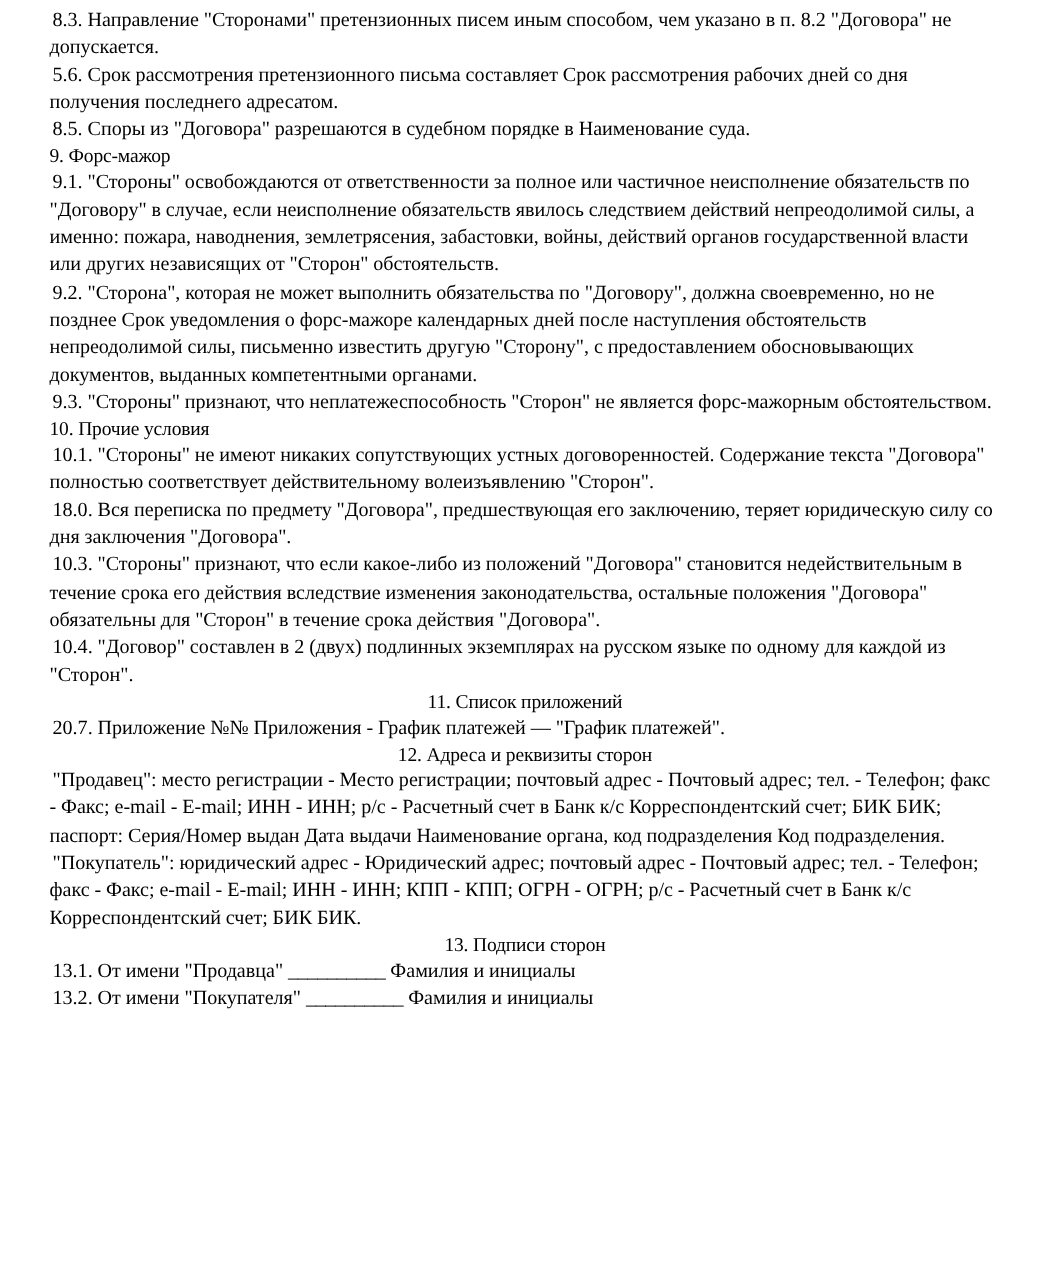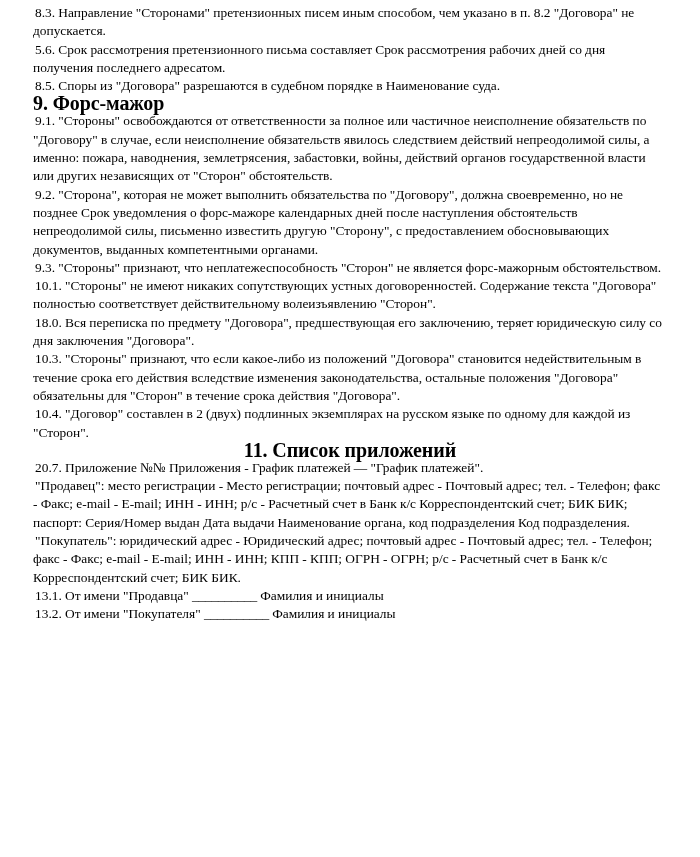--- a/index.html
+++ b/index.html
@@ -19,22 +19,22 @@
   .page {
     box-sizing: border-box;
     width: 700px;
     padding: 4px 33px 0 33px;
   }
   .doc-body {
     width: 634px;
   }
   h2.section-heading {
     font-family: "Liberation Serif", "DejaVu Serif", serif;
-    font-weight: bold;
-    font-size: 20px;
+    font-weight: normal;
+    font-size: 13px;
     line-height: 17px;
     margin: 0;
     padding: 0;
     letter-spacing: -0.1px;
   }
   .sec-gap-lg { margin-top: 26px; }
   .sec-gap-xl { margin-top: 34px; text-align: center; }
 
   p.clause {
     font-size: 13.4px;
@@ -61,31 +61,34 @@
 
     <p class="clause">8.3. Направление "Сторонами" претензионных писем иным способом, чем указано в п. 8.2 "Договора" не допускается.</p>
     <p class="clause p-gap-sm">5.6. Срок рассмотрения претензионного письма составляет Срок рассмотрения рабочих дней со дня получения последнего адресатом.</p>
     <p class="clause p-gap-sm">8.5. Споры из "Договора" разрешаются в судебном порядке в Наименование суда.</p>
 
     <h2 class="section-heading sec-gap-lg">9. Форс-мажор</h2>
     <p class="clause p-gap-head">9.1. "Стороны" освобождаются от ответственности за полное или частичное неисполнение обязательств по "Договору" в случае, если неисполнение обязательств явилось следствием действий непреодолимой силы, а именно: пожара, наводнения, землетрясения, забастовки, войны, действий органов государственной власти или других независящих от "Сторон" обстоятельств.</p>
     <p class="clause p-gap-sm">9.2. "Сторона", которая не может выполнить обязательства по "Договору", должна своевременно, но не позднее Срок уведомления о форс-мажоре календарных дней после наступления обстоятельств непреодолимой силы, письменно известить другую "Сторону", с предоставлением обосновывающих документов, выданных компетентными органами.</p>
     <p class="clause p-gap-sm">9.3. "Стороны" признают, что неплатежеспособность "Сторон" не является форс-мажорным обстоятельством.</p>
 
+    <h2 class="section-heading sec-gap-lg">10. Прочие условия</h2>
     <p class="clause p-gap-head">10.1. "Стороны" не имеют никаких сопутствующих устных договоренностей. Содержание текста "Договора" полностью соответствует действительному волеизъявлению "Сторон".</p>
     <p class="clause p-gap-sm">18.0. Вся переписка по предмету "Договора", предшествующая его заключению, теряет юридическую силу со дня заключения "Договора".</p>
     <p class="clause p-gap-sm">10.3. "Стороны" признают, что если какое-либо из положений "Договора" становится недействительным в течение срока его действия вследствие изменения законодательства, остальные положения "Договора" обязательны для "Сторон" в течение срока действия "Договора".</p>
     <p class="clause p-gap-sm">10.4. "Договор" составлен в 2 (двух) подлинных экземплярах на русском языке по одному для каждой из "Сторон".</p>
 
     <h2 class="section-heading sec-gap-xl">11. Список приложений</h2>
     <p class="clause p-gap-head">20.7. Приложение №№ Приложения - График платежей — "График платежей".</p>
 
+    <h2 class="section-heading sec-gap-xl">12. Адреса и реквизиты сторон</h2>
     <p class="clause p-gap-head">"Продавец": место регистрации - Место регистрации; почтовый адрес - Почтовый адрес; тел. - Телефон; факс - Факс; e-mail - E-mail; ИНН - ИНН; р/с - Расчетный счет в Банк к/с Корреспондентский счет; БИК БИК; паспорт: Серия/Номер выдан Дата выдачи Наименование органа, код подразделения Код подразделения.</p>
     <p class="clause p-gap-md">"Покупатель": юридический адрес - Юридический адрес; почтовый адрес - Почтовый адрес; тел. - Телефон; факс - Факс; e-mail - E-mail; ИНН - ИНН; КПП - КПП; ОГРН - ОГРН; р/с - Расчетный счет в Банк к/с Корреспондентский счет; БИК БИК.</p>
 
+    <h2 class="section-heading sec-gap-xl">13. Подписи сторон</h2>
     <p class="clause p-gap-head">
       <span>13.1. От имени "Продавца"</span><span>&nbsp;</span><span class="sig-line">__________</span><span>&nbsp;</span><span>Фамилия и инициалы</span>
     </p>
     <p class="clause p-gap-sm">
       <span>13.2. От имени "Покупателя"</span><span>&nbsp;</span><span class="sig-line">__________</span><span>&nbsp;</span><span>Фамилия и инициалы</span>
     </p>
 
   </div>
 </div>
 

